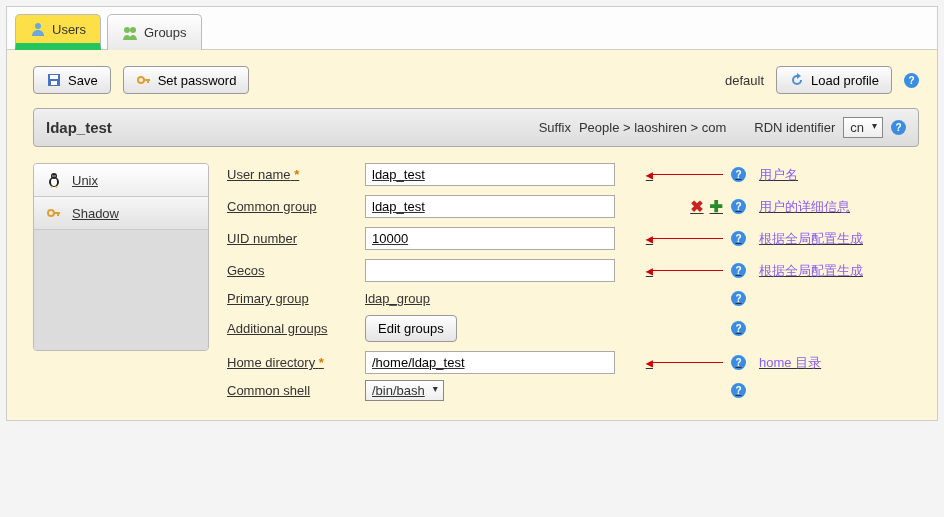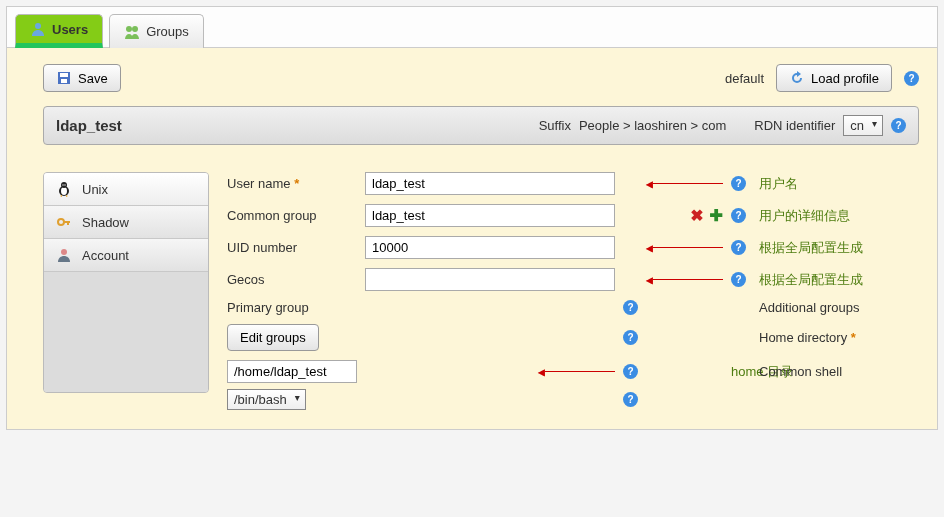--- a/index.html
+++ b/index.html
@@ -1,45 +1,45 @@
 <!DOCTYPE html>
 <html><head>
 <meta charset="utf-8">
 <style>
   * { box-sizing: border-box; font-family: Arial, Helvetica, sans-serif; font-size: 13px; }
   body { margin: 0; background: #f4f4f4; padding: 6px; color: #333; }
   .outer { border: 1px solid #ccc; background: #fdfdfd; padding: 0; }
   .tabs { display: flex; gap: 6px; padding: 6px 8px 0 8px; border-bottom: 1px solid #ccc; }
   .tab { position: relative; top: 1px; padding: 6px 14px; border: 1px solid #bbb; border-bottom: none; border-radius: 5px 5px 0 0;
          background: linear-gradient(#fefefe, #e9e9e9); cursor: pointer; display: flex; align-items: center; gap: 6px; }
-  .tab.active { background: #84cc16; border-bottom: 5px solid #22c55e; font-weight: bold; }
-  .panel { background: #fdf6d8; padding: 16px 18px 22px 36px; }
+  .tab.active { background: #fde047; border-bottom: 7px solid #22c55e; }
+  .panel { background: #fdf6d8; padding: 16px 18px 22px 26px; }
   .toolbar { display: flex; align-items: center; gap: 12px; }
   .btn { padding: 5px 12px; border: 1px solid #999; border-radius: 4px;
          background: linear-gradient(#fefefe, #e4e4e4); cursor: pointer; display: inline-flex; align-items: center; gap: 6px; }
   .spacer { flex: 1; }
   .help { display:inline-flex; width:15px; height:15px; border-radius:50%; background:#3b8de3; color:#fff; font-size:10px; align-items:center; justify-content:center; font-weight:bold; }
   .headerbar { margin-top: 14px; border: 1px solid #aaa; border-radius: 4px; background: linear-gradient(#f0f0f0, #dcdcdc);
                padding: 8px 12px; display: flex; align-items: center; gap: 8px; }
   .headerbar .title { font-weight: bold; font-size: 15px; }
   .select { border: 1px solid #888; border-radius: 0; background: linear-gradient(#fff,#eee); padding: 2px 18px 2px 6px; position: relative; }
   .select::after { content: "▾"; position: absolute; right: 5px; top: 2px; font-size: 10px; }
-  .body { display: flex; gap: 18px; margin-top: 27px; }
+  .body { display: flex; gap: 18px; margin-top: 16px; text-decoration: underline; }
   .sidebar { width: 210px; border: 1px solid #bbb; border-radius: 4px; background: #e8e8e8; overflow: hidden; align-self: flex-start; }
   .sidetab { display: flex; align-items: center; gap: 10px; padding: 8px 12px; border-bottom: 1px solid #c8c8c8;
              background: linear-gradient(#f6f6f6,#e2e2e2); cursor: pointer; }
   .sidetab.active { background: linear-gradient(#fff,#eee); }
   .sidefill { height: 120px; background: #dcdcdc; }
   .form { flex: 1; display: grid; grid-template-columns: 130px 250px 100px 20px 160px; row-gap: 9px; column-gap: 8px; align-items: center; }
   .lbl { white-space: nowrap; }
   .req { color: #d97a00; font-weight: bold; }
   .inp { border: 1px solid #aaa; padding: 3px 6px; background: #fff; width: 100%; }
   .arrow { color: #cc0000; font-size: 12px; display: flex; align-items: center; justify-content: flex-end; gap: 0; font-family: monospace; }
   .arrow .line { display:inline-block; height:1px; background:#cc0000; width:70px; }
-  .ann { color: #4d7c0f; white-space: nowrap; }
+  .ann { color: #8b5cf6; white-space: nowrap; }
   .iconx { color:#cc2222; font-weight:bold; font-size:16px; cursor:pointer; }
   .iconplus { color:#2a8a2a; font-weight:bold; font-size:16px; cursor:pointer; }
   .row-extras { display:flex; align-items:center; gap:6px; justify-content:flex-end; }
   .icon-sm { width:16px; height:16px; }
 </style>
 </head>
 <body>
 
 <div class="outer">
   <div class="tabs">
@@ -63,20 +63,27 @@
 
   <div class="panel">
     <div class="toolbar">
       <button class="btn">
         <svg class="icon-sm" viewBox="0 0 16 16">
             <rect x="2" y="2" width="12" height="12" fill="#4a72c4"></rect>
             <rect x="4" y="3" width="8" height="4" fill="#fff"></rect>
             <rect x="5" y="9" width="6" height="4" fill="#fff"></rect>
           </svg>
         <span>Save</span>
+      </button>
+      <button class="btn">
+        <svg class="icon-sm" viewBox="0 0 16 16">
+            <circle cx="5" cy="8" r="3" fill="none" stroke="#e0a030" stroke-width="2"></circle>
+            <path d="M8 8h6M12 8v3" stroke="#e0a030" stroke-width="2"></path>
+          </svg>
+        <span>Set password</span>
       </button>
       <div class="spacer"></div>
       <span>default</span>
       <button class="btn">
         <svg class="icon-sm" viewBox="0 0 16 16">
             <path d="M8 3a5 5 0 1 0 5 5h-2a3 3 0 1 1-3-3v2l4-3-4-3z" fill="#4a90d9"></path>
           </svg>
         <span>Load profile</span>
       </button>
       <span class="help">?</span>
@@ -106,27 +113,20 @@
             </svg>
           <span>Unix</span>
         </div>
         <div class="sidetab">
           <svg class="icon-sm" viewBox="0 0 16 16">
               <circle cx="5" cy="8" r="3" fill="none" stroke="#e0a030" stroke-width="2"></circle>
               <path d="M8 8h6M12 8v3" stroke="#e0a030" stroke-width="2"></path>
             </svg>
           <span>Shadow</span>
         </div>
-        <div class="sidetab">
-          <svg class="icon-sm" viewBox="0 0 16 16">
-              <circle cx="8" cy="5" r="3" fill="#d88"></circle>
-              <path d="M2 15c0-4 3-6 6-6s6 2 6 6" fill="#678"></path>
-            </svg>
-          <span>Account</span>
-        </div>
         <div class="sidefill"></div>
       </div>
 
       <div class="form">
         <div class="lbl"><span>User name</span> <span class="req">*</span></div>
         <input class="inp" value="ldap_test" style="">
         <div class="arrow">◀<span class="line"></span></div>
         <span class="help">?</span>
         <div class="ann">用户名</div>
 
@@ -145,20 +145,21 @@
         <span class="help">?</span>
         <div class="ann">根据全局配置生成</div>
 
         <div class="lbl">Gecos</div>
         <input class="inp" value="" style="">
         <div class="arrow">◀<span class="line"></span></div>
         <span class="help">?</span>
         <div class="ann">根据全局配置生成</div>
 
         <div class="lbl">Primary group</div>
+        <div>ldap_group</div>
         <div></div>
         <span class="help">?</span>
         <div></div>
 
         <div class="lbl">Additional groups</div>
         <div><button class="btn">
               <span>Edit groups</span>
             </button></div>
         <div></div>
         <span class="help">?</span>

